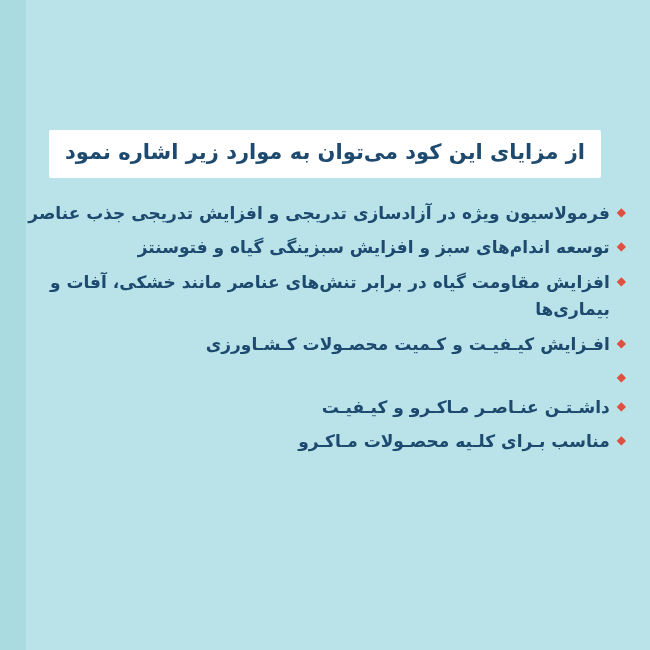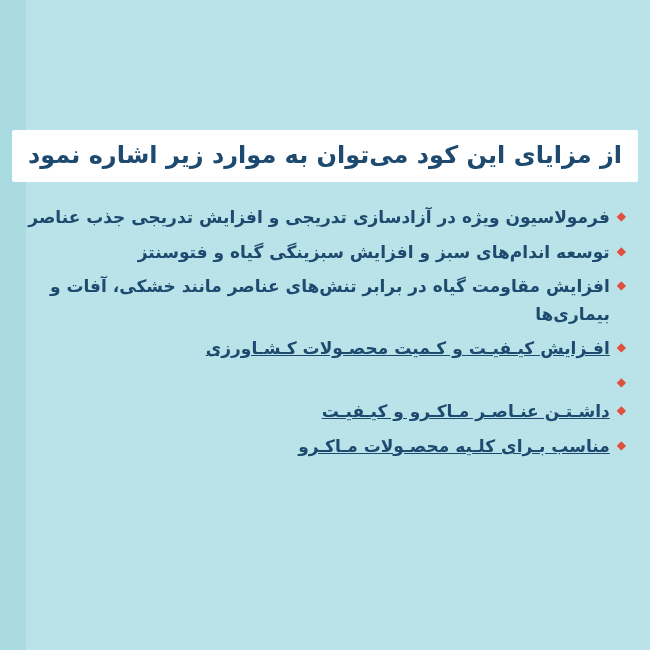--- a/index.html
+++ b/index.html
@@ -38,21 +38,21 @@
   .title-wrap {
     display: flex;
     justify-content: center;
     margin-bottom: 22px;
   }
   .title {
     display: inline-block;
     background: #ffffff;
     color: #1d4a6e;
     font-weight: bold;
-    font-size: 24px;
+    font-size: 21px;
     line-height: 1.5;
     padding: 7px 16px 9px 16px;
     border-radius: 2px;
     white-space: nowrap;
     letter-spacing: -0.2px;
   }
   .bullet-list {
     margin: 0;
     padding: 0;
     list-style: none;
@@ -78,21 +78,20 @@
     font-size: 17px;
     line-height: 1.62;
     font-weight: bold;
     text-align: right;
   }
   .bullet-item .text .line2 {
     display: block;
   }
   .spaced {
     letter-spacing: 1.6px;
-    text-decoration: underline;
   }
 </style>
 </head>
 <body>
 
 <div class="page">
 
   <div class="side-bar-left"></div>
 
   <div class="content">

